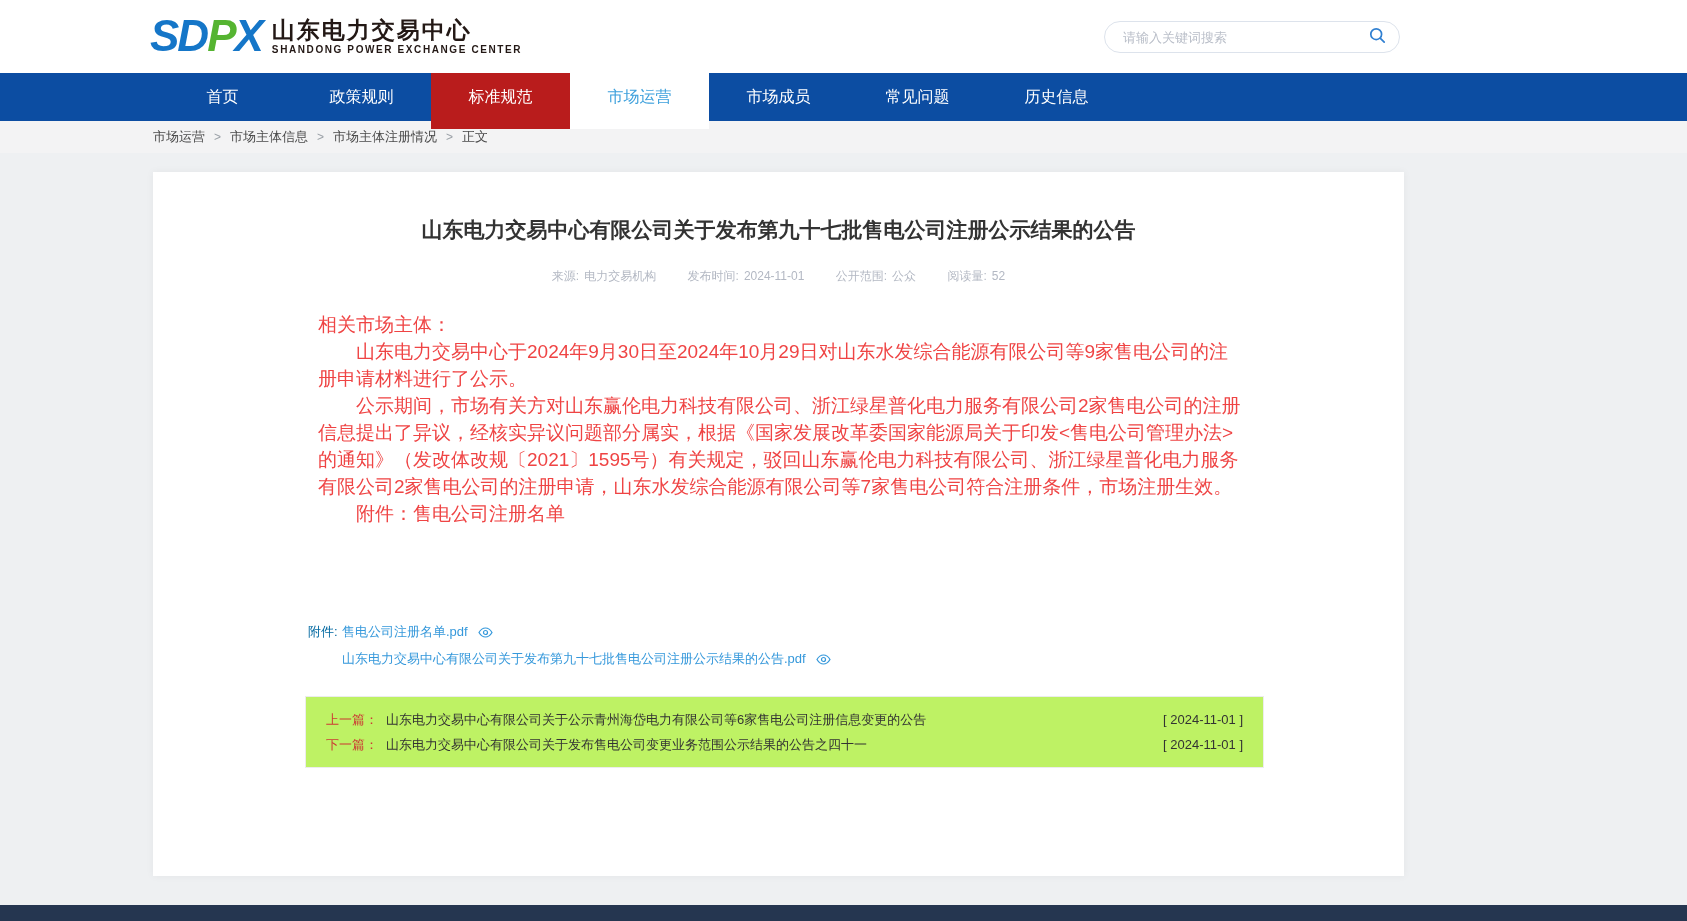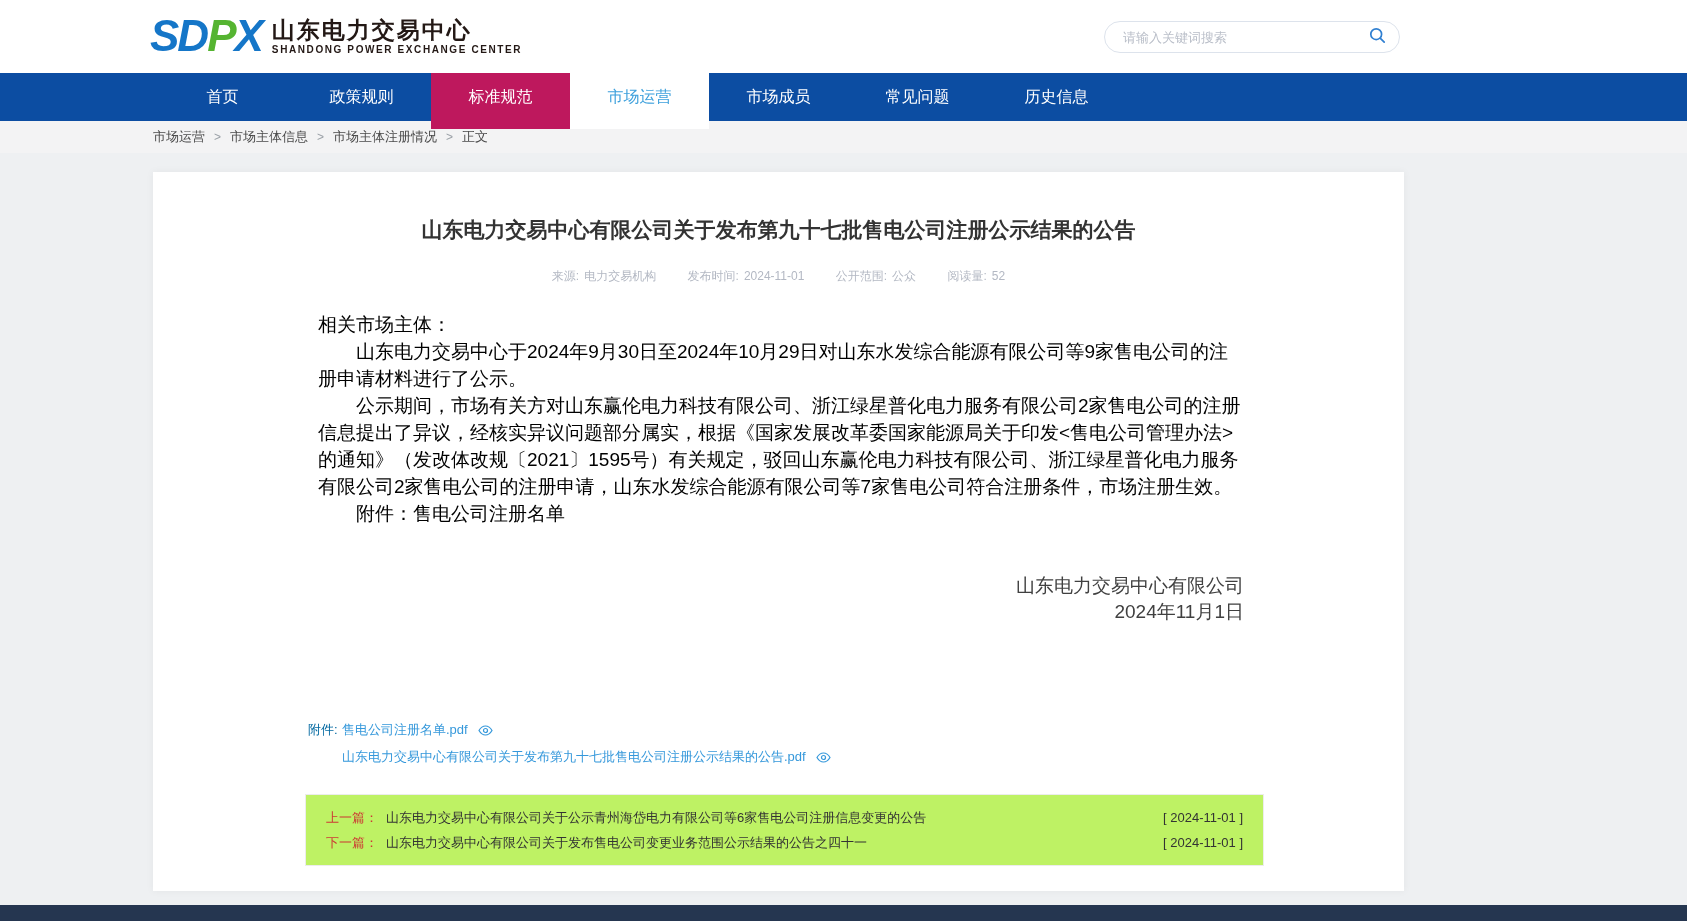--- a/index.html
+++ b/index.html
@@ -33,21 +33,21 @@
   .search-input::placeholder { color:#b9bec8; }
   .search-btn { width:20px; height:20px; border:none; background:transparent; padding:0; cursor:pointer; display:flex; align-items:center; justify-content:center; }
 
   
   .nav { height:48px; background:#0c4da2; }
   .nav-inner { margin-left:153px; display:flex; height:56px; }
   .nav-item {
     width:139px; text-align:center; line-height:48px; color:#ffffff;
     font-size:16px; cursor:pointer; text-decoration:none; display:block;
   }
-  .nav-item.hl { background:#be185d; }
+  .nav-item.hl { background:#b91c1c; }
   .nav-item.active { background:#ffffff; color:#3da0dc; }
 
   
   .breadcrumb {
     height:32px; background:#f3f3f4; display:flex; align-items:center;
     padding-left:153px; font-size:13px; color:#4a4a4a;
   }
   .crumb { cursor:pointer; }
   .crumb-sep { margin:0 9px; color:#9aa0a6; font-size:12px; }
 
@@ -60,21 +60,21 @@
     text-align:center; font-size:21px; font-weight:bold; color:#333333;
     margin:0 120px; line-height:28px;
   }
   .art-meta {
     margin-top:24px; text-align:center; font-size:12px; color:#b3b8c3;
   }
   .meta-item { display:inline-block; margin:0 14px; }
   .meta-item .v { margin-left:5px; }
 
   .art-body {
-    margin:26px 160px 0 165px; font-size:19px; line-height:27px; color:#000000;
+    margin:26px 160px 0 165px; font-size:19px; line-height:27px; color:#ef4444;
   }
   .art-body p { margin:0; }
   .art-body p.indent { text-indent:2em; }
 
   .signature { margin:46px 160px 0 165px; text-align:right; font-size:19px; line-height:26px; color:#404040; }
 
   
   .attachments { margin:96px 0 0 155px; font-size:13px; }
   .att-row { display:flex; align-items:center; margin-bottom:9px; }
   .att-label { color:#0369a1; width:34px; flex:none; }
@@ -160,24 +160,20 @@
     </span>
   </div>
 
   <div class="art-body">
     <p>相关市场主体：</p>
     <p class="indent">山东电力交易中心于2024年9月30日至2024年10月29日对山东水发综合能源有限公司等9家售电公司的注册申请材料进行了公示。</p>
     <p class="indent">公示期间，市场有关方对山东赢伦电力科技有限公司、浙江绿星普化电力服务有限公司2家售电公司的注册信息提出了异议，经核实异议问题部分属实，根据《国家发展改革委国家能源局关于印发&lt;售电公司管理办法&gt;的通知》（发改体改规〔2021〕1595号）有关规定，驳回山东赢伦电力科技有限公司、浙江绿星普化电力服务有限公司2家售电公司的注册申请，山东水发综合能源有限公司等7家售电公司符合注册条件，市场注册生效。</p>
     <p class="indent">附件：售电公司注册名单</p>
   </div>
 
-  <div class="signature">
-    <div>山东电力交易中心有限公司</div>
-    <div>2024年11月1日</div>
-  </div>
 
   <div class="attachments">
     <div class="att-row">
       <span class="att-label">附件:</span>
       <a class="att-link">售电公司注册名单.pdf</a>
       <span class="eye-icon">
         <svg width="15" height="11" viewBox="0 0 15 11">
           <path d="M1 5.5 C3 2 5.5 1 7.5 1 C9.5 1 12 2 14 5.5 C12 9 9.5 10 7.5 10 C5.5 10 3 9 1 5.5 Z" fill="none" stroke="#3598db" stroke-width="1.2"></path>
           <circle cx="7.5" cy="5.5" r="2" fill="none" stroke="#3598db" stroke-width="1.2"></circle>
         </svg>

